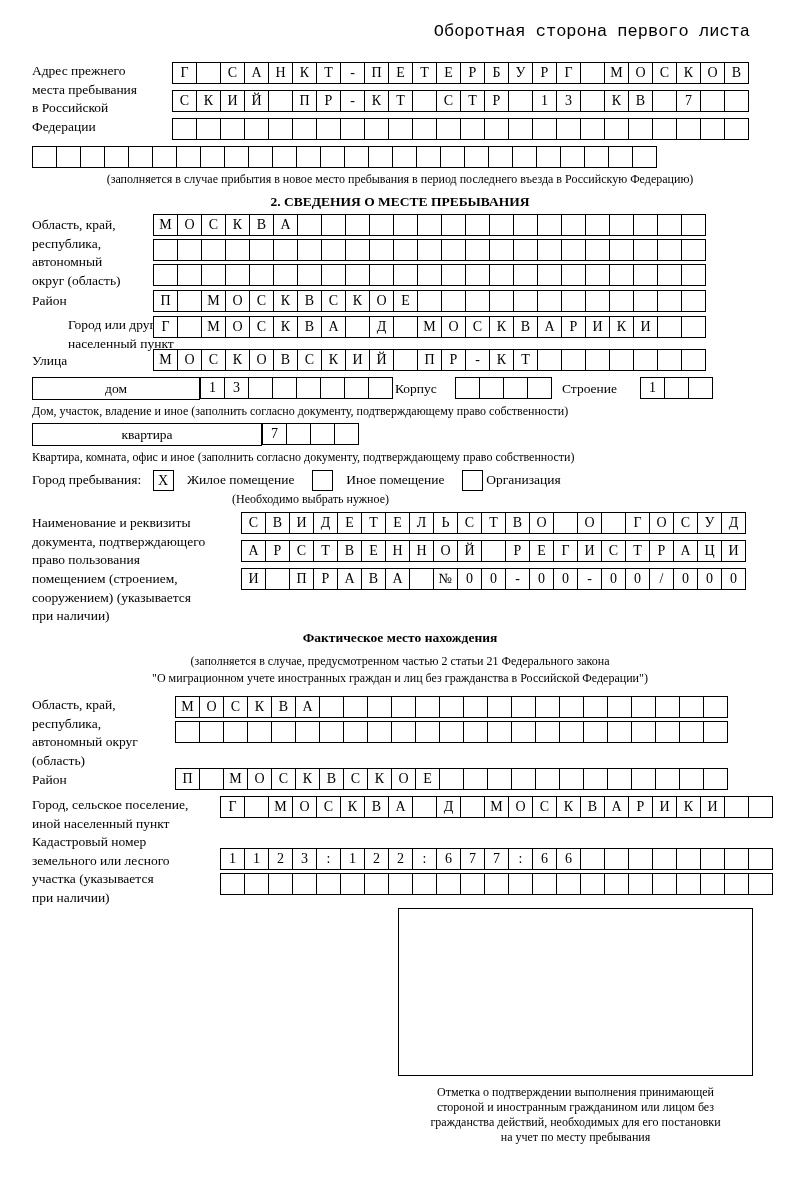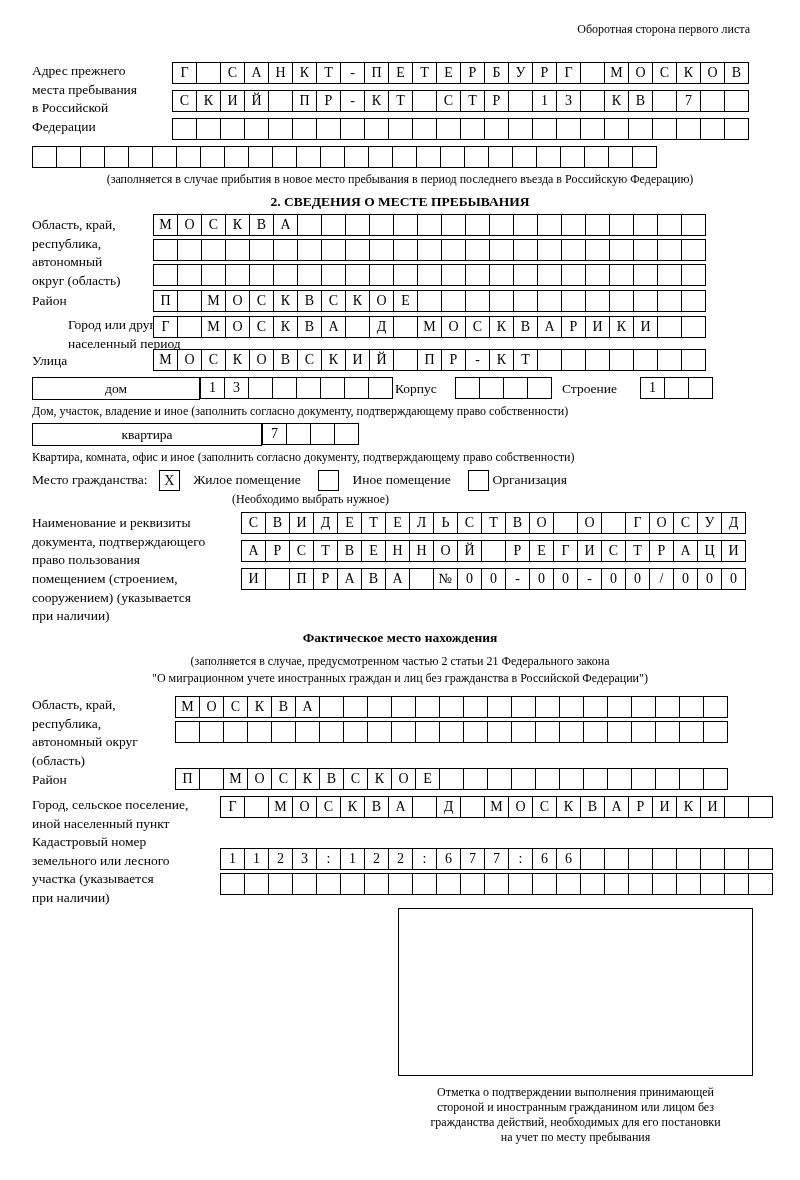--- a/index.html
+++ b/index.html
@@ -7,21 +7,22 @@
     width:800px;height:1180px;
     background:#ffffff;
     font-family:"Liberation Serif", serif;
     color:#000;
     position:relative;
     overflow:hidden;
   }
   .page{position:relative;width:800px;height:1180px;}
   .hdr{
     position:absolute;top:22px;right:50px;
-    font-size:12px;
+    font-size:17px;
+    font-family:Liberation Mono, monospace;
   }
   .lbl{font-size:13.5px;line-height:1.38;}
   .center{text-align:center;}
 
   
   .row{position:absolute;display:flex;}
   .cell{
     width:25px;height:22px;
     border:1px solid #000;
     margin-right:-1px;
@@ -282,21 +283,21 @@
       <div class="cell"></div>
       <div class="cell"></div>
       <div class="cell"></div>
       <div class="cell"></div>
       <div class="cell"></div>
       <div class="cell"></div>
     </div>
 
   <div class="tline lbl" style="left:32px;top:316px;width:130px;margin-left:36px;">
     <div>Город или другой</div>
-    <div>населенный период</div>
+    <div>населенный пункт</div>
   </div>
   <div class="row" id="s2-city" style="left:153px;top:316px;">
       <div class="cell">Г</div>
       <div class="cell"></div>
       <div class="cell">М</div>
       <div class="cell">О</div>
       <div class="cell">С</div>
       <div class="cell">К</div>
       <div class="cell">В</div>
       <div class="cell">А</div>
@@ -374,21 +375,21 @@
   <div class="box boxlabel" style="left:32px;top:423px;width:230px;height:23px;">квартира</div>
   <div class="row" id="s2-flat" style="left:262px;top:423px;">
       <div class="cell">7</div>
       <div class="cell"></div>
       <div class="cell"></div>
       <div class="cell"></div>
     </div>
   <div class="tline small-note" style="left:32px;top:450px;">Квартира, комната, офис и иное (заполнить согласно документу, подтверждающему право собственности)</div>
 
   <div class="tline lbl" style="left:32px;top:470px;">
-    <span>Место гражданства:</span>
+    <span>Город пребывания:</span>
     <span class="chk" style="margin-left:8px;">X</span>
     <span style="margin-left:10px;">Жилое помещение</span>
     <span class="chk" style="margin-left:14px;"></span>
     <span style="margin-left:10px;">Иное помещение</span>
     <span class="chk" style="margin-left:14px;"></span>
     <span style="margin-left:0;">Организация</span>
   </div>
   <div class="tline small-note" style="left:232px;top:492px;">(Необходимо выбрать нужное)</div>
 
   <div class="tline lbl" style="left:32px;top:514px;width:210px;">

